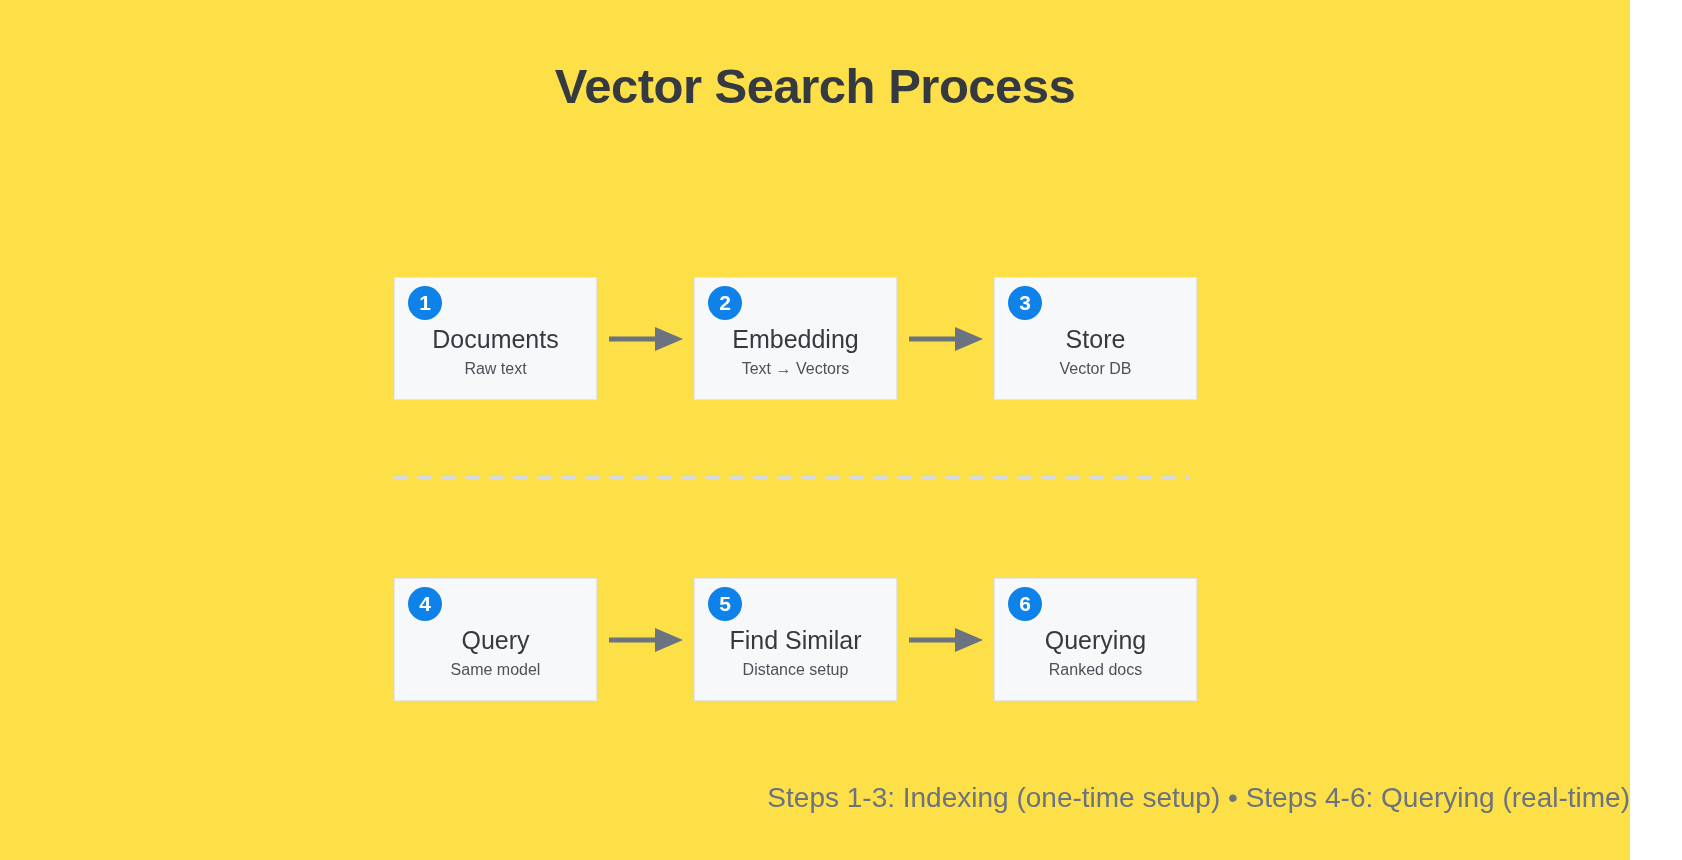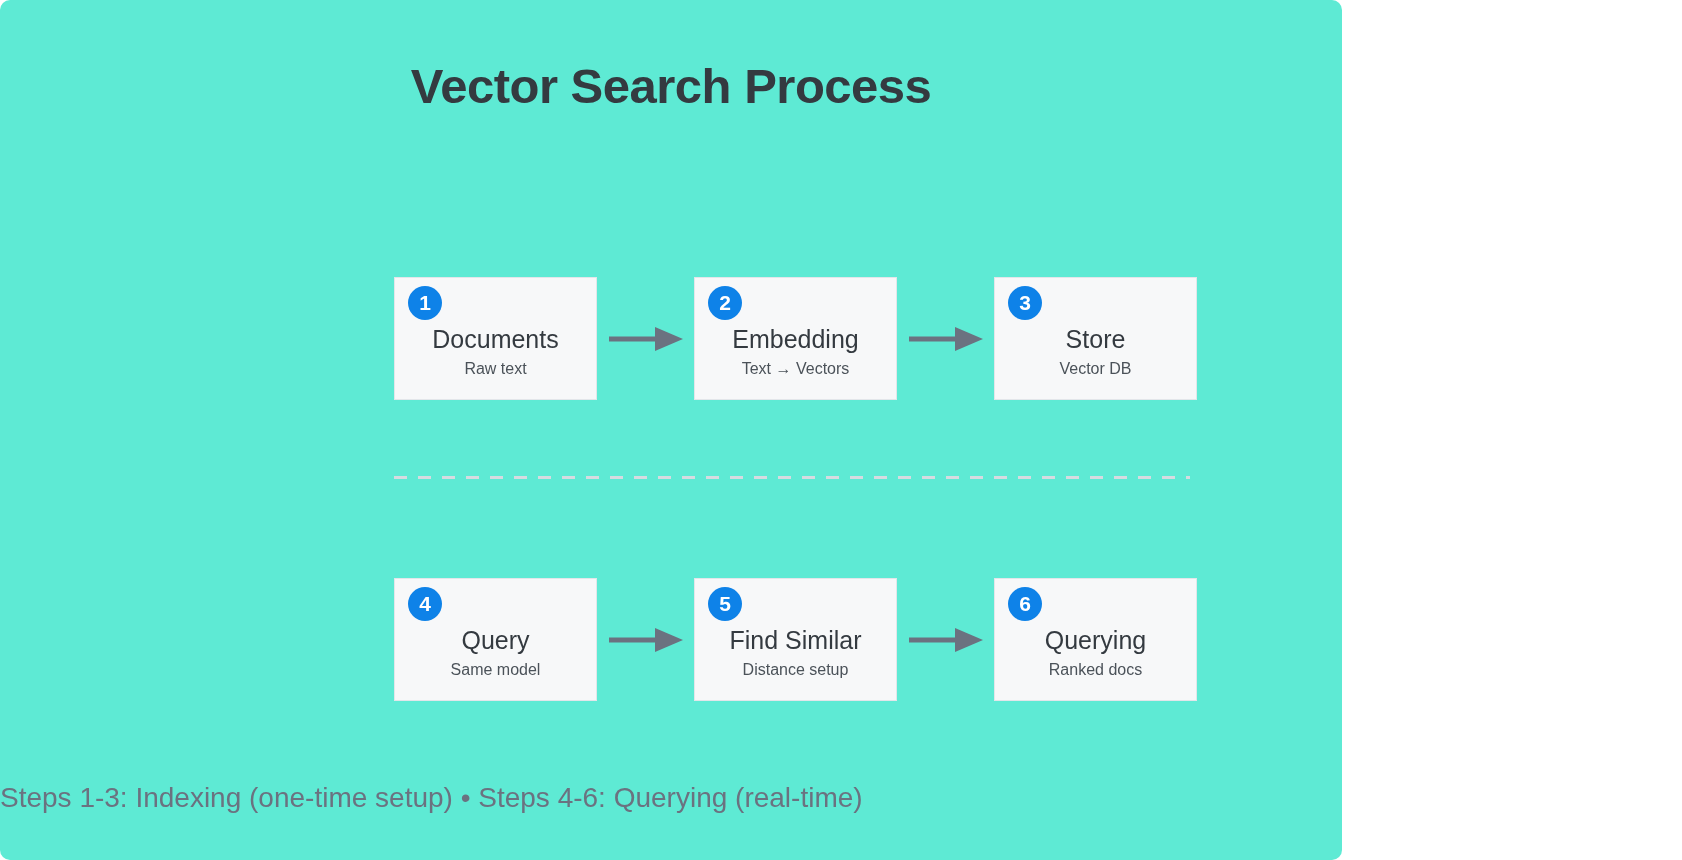--- a/index.html
+++ b/index.html
@@ -3,25 +3,24 @@
 <meta charset="utf-8">
 <style>
   html, body {
     margin: 0;
     padding: 0;
     background: #ffffff;
     font-family: "Liberation Sans", sans-serif;
   }
   .canvas {
     position: relative;
-    width: 1342px;
+    width: 1630px;
     height: 860px;
-    background: #5eead4;
+    background: #fde047;
     overflow: hidden;
-    border-radius: 10px;
   }
   .page-title {
     position: absolute;
     top: 58px;
     left: 0;
     width: 100%;
     text-align: center;
     font-size: 49px;
     font-weight: 700;
     color: #343a40;
@@ -98,21 +97,21 @@
     left: 394px;
     width: 796px;
     height: 2.5px;
     background: repeating-linear-gradient(90deg, #d6dbe0 0px, #d6dbe0 13px, transparent 13px, transparent 24px);
   }
   .footer-caption {
     position: absolute;
     top: 782px;
     left: 0;
     width: 100%;
-    text-align: left;
+    text-align: right;
     font-size: 28px;
     color: #6b7280;
   }
 </style>
 </head>
 <body>
 
 <div class="canvas">
 
   <div class="page-title">Vector Search Process</div>

